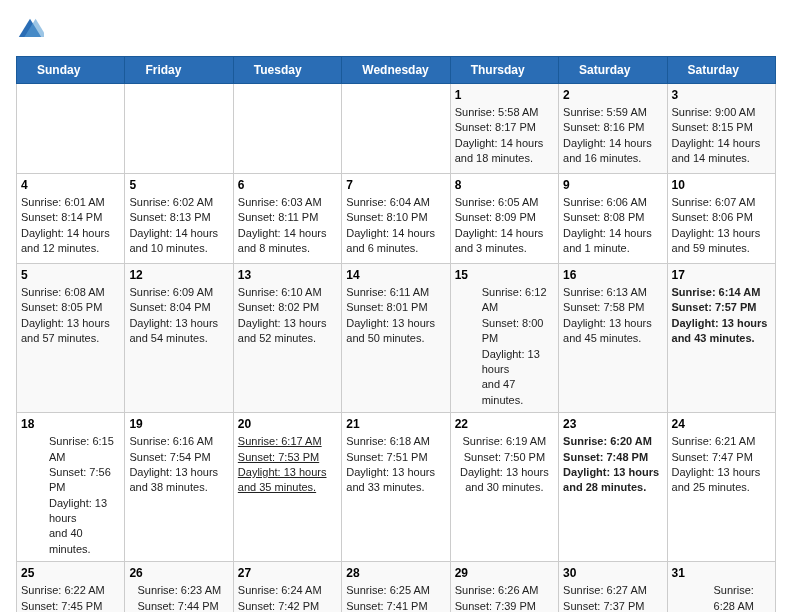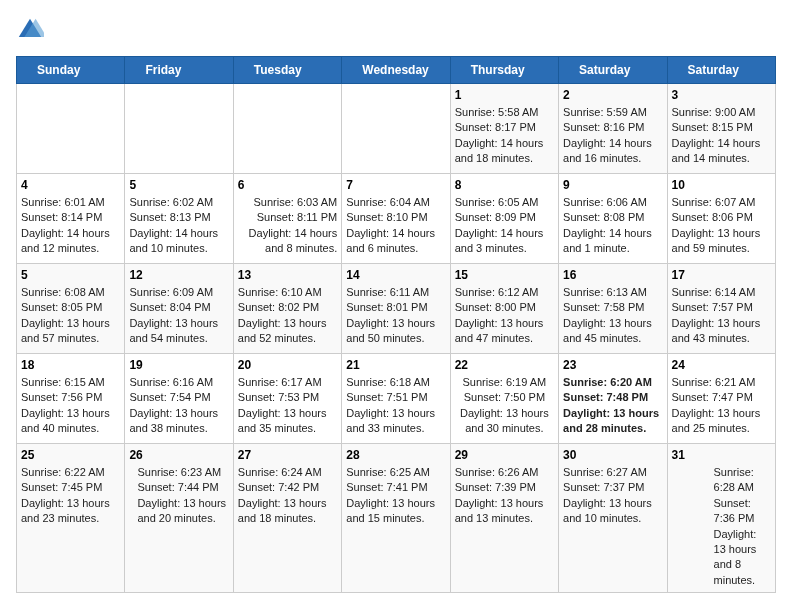--- a/index.html
+++ b/index.html
@@ -160,21 +160,21 @@
         </td>
         <td>
           <span class="day-number">5</span>
           <div class="cell-text" style="white-space: pre-line;">Sunrise: 6:02 AM
 Sunset: 8:13 PM
 Daylight: 14 hours
 and 10 minutes.</div>
         </td>
         <td>
           <span class="day-number">6</span>
-          <div class="cell-text" style="white-space: pre-line; text-align: right;">Sunrise: 6:03 AM
+          <div class="cell-text" style="white-space: pre-line;">Sunrise: 6:03 AM
 Sunset: 8:11 PM
 Daylight: 14 hours
 and 8 minutes.</div>
         </td>
         <td>
           <span class="day-number">7</span>
           <div class="cell-text" style="white-space: pre-line;">Sunrise: 6:04 AM
 Sunset: 8:10 PM
 Daylight: 14 hours
 and 6 minutes.</div>
@@ -225,58 +225,58 @@
         </td>
         <td>
           <span class="day-number">14</span>
           <div class="cell-text" style="white-space: pre-line;">Sunrise: 6:11 AM
 Sunset: 8:01 PM
 Daylight: 13 hours
 and 50 minutes.</div>
         </td>
         <td>
           <span class="day-number">15</span>
-          <div class="cell-text" style="white-space: pre-line;">Sunrise: 6:12 AM
+          <div class="cell-text" style="white-space: pre-line; margin-left: 27px;">Sunrise: 6:12 AM
 Sunset: 8:00 PM
 Daylight: 13 hours
 and 47 minutes.</div>
         </td>
         <td>
           <span class="day-number">16</span>
           <div class="cell-text" style="white-space: pre-line;">Sunrise: 6:13 AM
 Sunset: 7:58 PM
 Daylight: 13 hours
 and 45 minutes.</div>
         </td>
         <td>
           <span class="day-number">17</span>
-          <div class="cell-text" style="white-space: pre-line;">Sunrise: 6:14 AM
+          <div class="cell-text" style="white-space: pre-line; font-weight: bold;">Sunrise: 6:14 AM
 Sunset: 7:57 PM
 Daylight: 13 hours
 and 43 minutes.</div>
         </td>
       </tr>
       <tr>
         <td>
           <span class="day-number">18</span>
-          <div class="cell-text" style="white-space: pre-line;">Sunrise: 6:15 AM
+          <div class="cell-text" style="white-space: pre-line; margin-left: 28px;">Sunrise: 6:15 AM
 Sunset: 7:56 PM
 Daylight: 13 hours
 and 40 minutes.</div>
         </td>
         <td>
           <span class="day-number">19</span>
           <div class="cell-text" style="white-space: pre-line;">Sunrise: 6:16 AM
 Sunset: 7:54 PM
 Daylight: 13 hours
 and 38 minutes.</div>
         </td>
         <td>
           <span class="day-number">20</span>
-          <div class="cell-text" style="white-space: pre-line;">Sunrise: 6:17 AM
+          <div class="cell-text" style="white-space: pre-line; text-decoration: underline;">Sunrise: 6:17 AM
 Sunset: 7:53 PM
 Daylight: 13 hours
 and 35 minutes.</div>
         </td>
         <td>
           <span class="day-number">21</span>
           <div class="cell-text" style="white-space: pre-line;">Sunrise: 6:18 AM
 Sunset: 7:51 PM
 Daylight: 13 hours
 and 33 minutes.</div>

